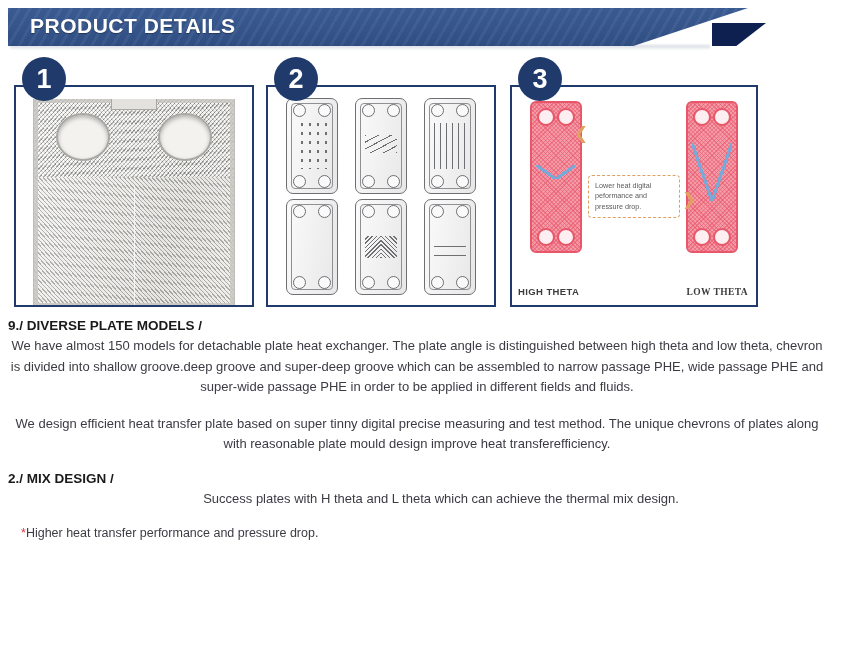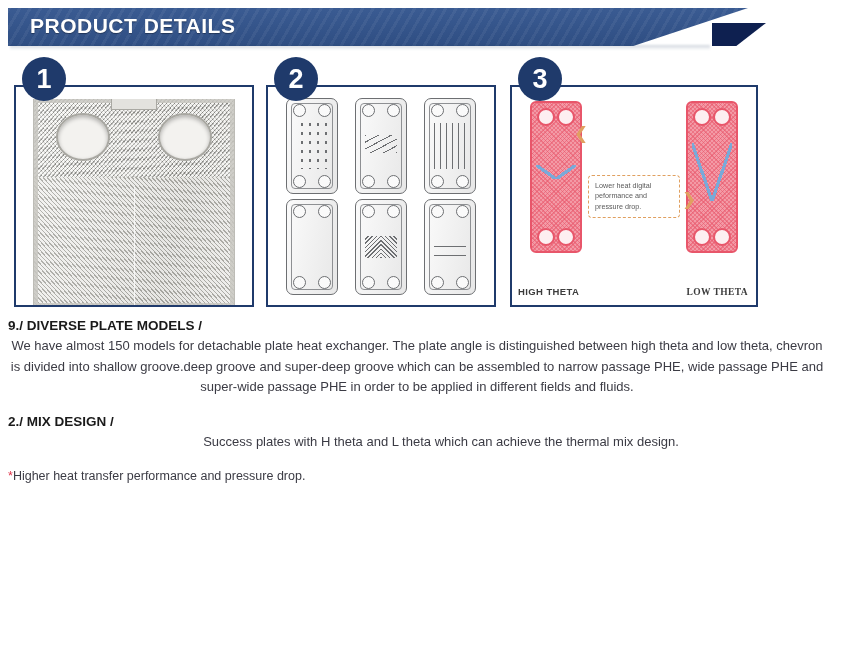--- a/index.html
+++ b/index.html
@@ -371,21 +371,21 @@
     color: #3b3b44;
     margin: 0 0 16px 0;
     max-width: 818px;
     text-align: center;
   }
   .sec-body.last { margin-bottom: 14px; margin-left: 34px; }
   .note {
     font-size: 12.5px;
     line-height: 20px;
     color: #3b3b44;
-    margin: 0;
+    margin: 13px;
   }
   .ast { color: #e0344a; }
 </style>
 </head>
 <body>
 
 <div class="header">
   <div class="ribbon-main"></div>
   <div class="ribbon-shadow"></div>
   <div class="ribbon-tail"></div>
@@ -502,18 +502,19 @@
     </div>
   </div>
   <div class="badge badge-3">3</div>
 </div>
 
 <div class="content">
 
   <h3 class="sec-title">9./ DIVERSE PLATE MODELS /</h3>
   <p class="sec-body">We have almost 150 models for detachable plate heat exchanger. The plate angle is distinguished between high theta and low theta, chevron is divided into shallow groove.deep groove and super-deep groove which can be assembled to narrow passage PHE, wide passage PHE and super-wide passage PHE in order to be applied in different fields and fluids.</p>
 
+  <p class="sec-body">We design efficient heat transfer plate based on super tinny digital precise measuring and test method. The unique chevrons of plates along with reasonable plate mould design improve heat transferefficiency.</p>
 
   <h3 class="sec-title">2./ MIX DESIGN /</h3>
   <p class="sec-body last">Success plates with H theta and L theta which can achieve the thermal mix design.</p>
 
   <p class="note"><span class="ast">*</span><span>Higher heat transfer performance and pressure drop.</span></p>
 </div>
 
 </body></html>

